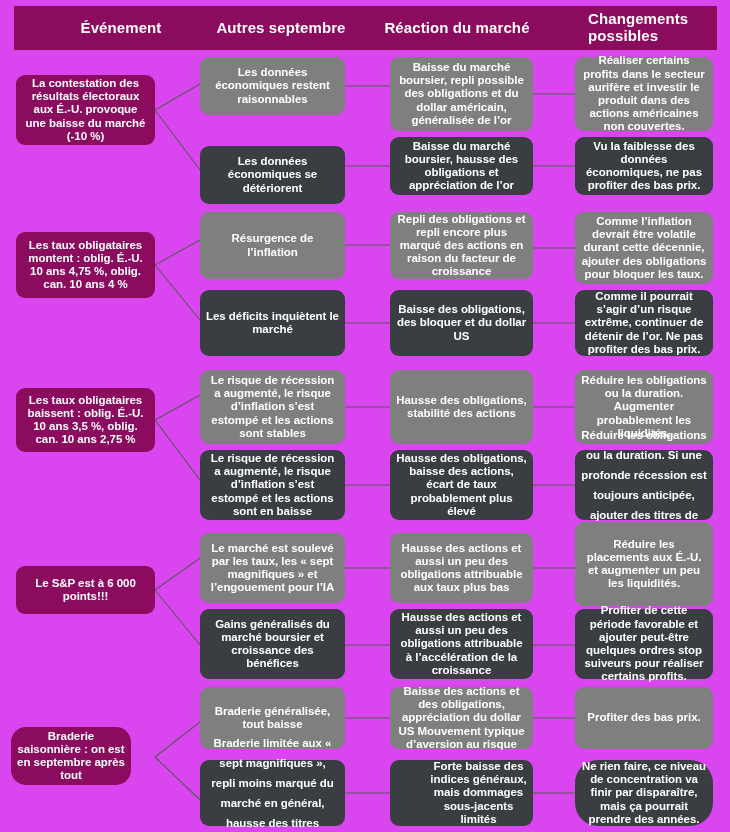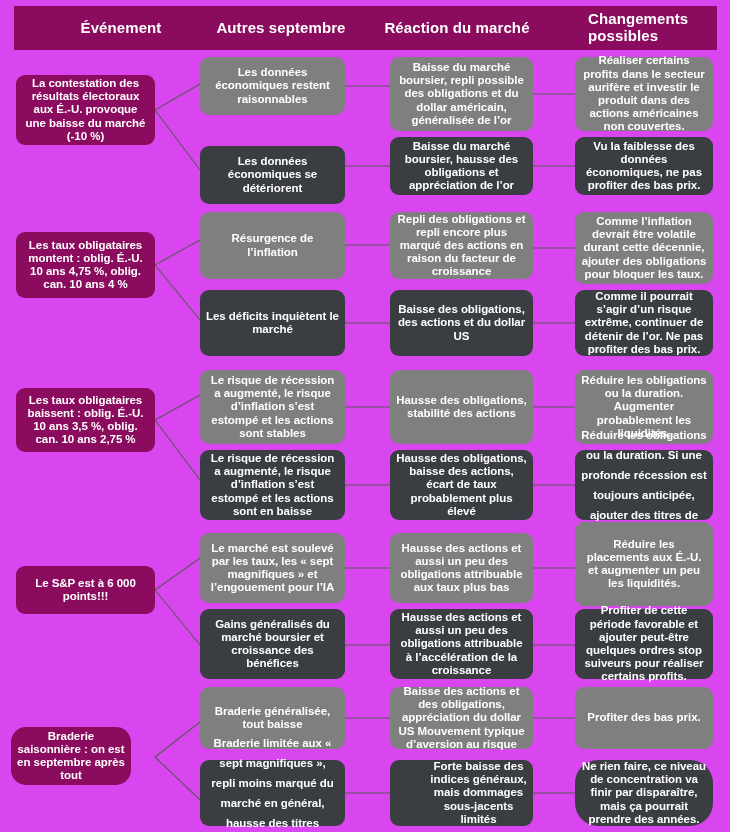--- a/index.html
+++ b/index.html
@@ -131,21 +131,21 @@
   <div class="node dark" style="left:390px; top:137px; width:143px; height:58px;">Baisse du marché boursier, hausse des obligations et appréciation de l’or</div>
   <div class="node dark" style="left:575px; top:137px; width:138px; height:58px;">Vu la faiblesse des données économiques, ne pas profiter des bas prix.</div>
 
   <div class="node magenta" style="left:16px; top:232px; width:139px; height:66px;">Les taux obligataires montent :  oblig. É.-U. 10 ans 4,75 %, oblig. can. 10 ans 4 %</div>
 
   <div class="node gray" style="left:200px; top:212px; width:145px; height:67px;">Résurgence de l’inflation</div>
   <div class="node gray" style="left:390px; top:212px; width:143px; height:67px;">Repli des obligations et repli encore plus marqué des actions en raison du facteur de croissance</div>
   <div class="node gray" style="left:575px; top:212px; width:138px; height:72px;">Comme l’inflation devrait être volatile durant cette décennie, ajouter des obligations pour bloquer les taux.</div>
 
   <div class="node dark" style="left:200px; top:290px; width:145px; height:66px;">Les déficits inquiètent le marché</div>
-  <div class="node dark" style="left:390px; top:290px; width:143px; height:66px;">Baisse des obligations, des actions et du dollar US</div>
+  <div class="node dark" style="left:390px; top:290px; width:143px; height:66px;">Baisse des obligations, des bloquer et du dollar US</div>
   <div class="node dark" style="left:575px; top:290px; width:138px; height:66px;">Comme il pourrait s’agir d’un risque extrême, continuer de détenir de l’or. Ne pas profiter des bas prix.</div>
 
   <div class="node magenta" style="left:16px; top:388px; width:139px; height:64px;">Les taux obligataires baissent :  oblig. É.-U. 10 ans 3,5 %, oblig. can. 10 ans 2,75 %</div>
 
   <div class="node gray" style="left:200px; top:370px; width:145px; height:74px;">Le risque de récession a augmenté, le risque d’inflation s’est estompé et les actions sont stables</div>
   <div class="node gray" style="left:390px; top:370px; width:143px; height:74px;">Hausse des obligations, stabilité des actions</div>
   <div class="node gray" style="left:575px; top:370px; width:138px; height:74px;">Réduire les obligations ou la duration. Augmenter probablement les liquidités.</div>
 
   <div class="node dark" style="left:200px; top:450px; width:145px; height:70px;">Le risque de récession a augmenté, le risque d’inflation s’est estompé et les actions sont en baisse</div>
   <div class="node dark" style="left:390px; top:450px; width:143px; height:70px;">Hausse des obligations, baisse des actions, écart de taux probablement plus élevé</div>

